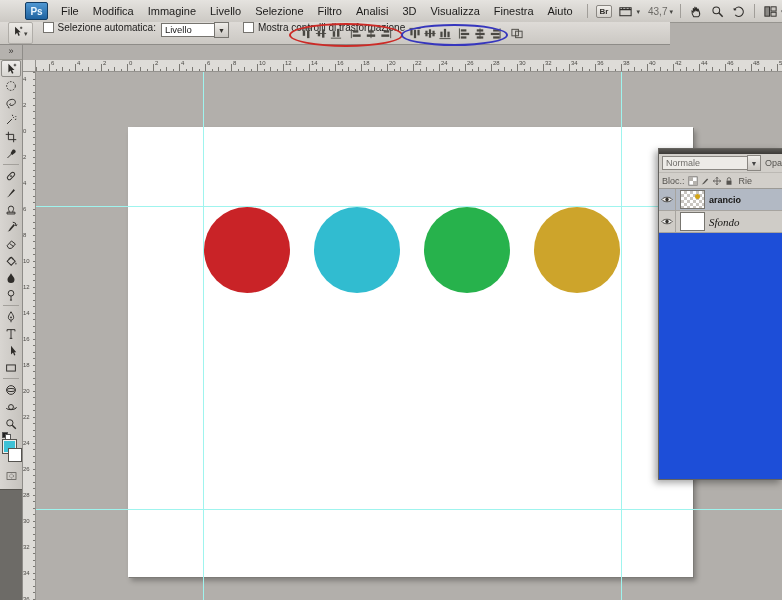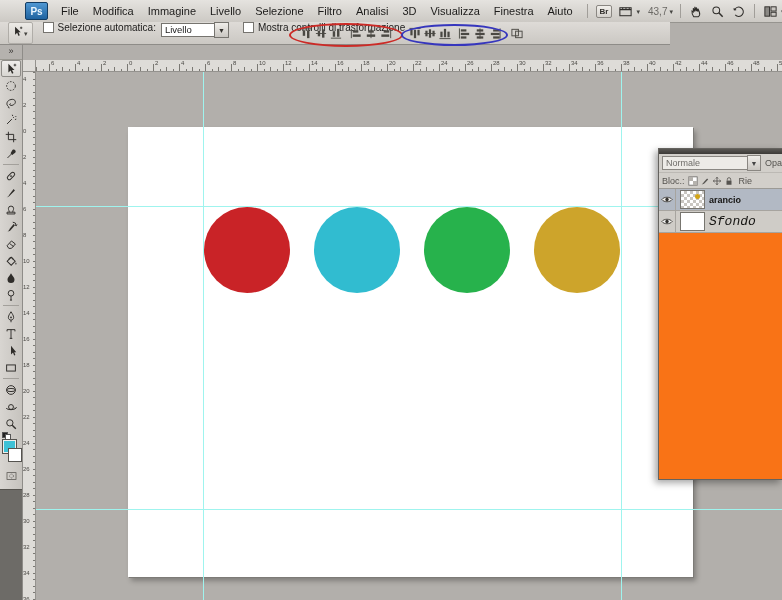--- a/index.html
+++ b/index.html
@@ -77,30 +77,30 @@
   .panel-tab.active{background:#d2cfca;color:#111;font-weight:bold;border-right:1px solid #7b7975;}
   #blend-row{height:18px;display:flex;align-items:center;padding:0 3px;flex:0 0 auto;border-bottom:1px solid #bcb9b4;}
   #blend-combo{display:flex;align-items:center;}
   #blend-text{width:78px;height:12px;line-height:12px;background:#edebe7;border:1px solid #8a8782;border-right:none;font-size:9px;color:#6e6c68;padding:0 3px;}
   #blend-btn{width:12px;height:14px;border:1px solid #8a8782;background:linear-gradient(#f0eeea,#c9c6c1);font-size:7px;color:#444;display:flex;align-items:center;justify-content:center;}
   .cut-label{font-size:9px;color:#55534f;margin-left:4px;white-space:nowrap;}
   #lock-row{height:15px;display:flex;align-items:center;padding:0 3px;flex:0 0 auto;border-bottom:1px solid #9c9a95;}
   #lock-row .lock-label{font-size:9px;color:#55534f;margin-right:2px;}
   .mini-icon{width:12px;height:12px;display:flex;align-items:center;justify-content:center;}
   .mini-icon svg{width:10px;height:10px;}
-  #layers-list{flex:1 1 auto;background:#f97316;position:relative;overflow:hidden;}
+  #layers-list{flex:1 1 auto;background:#1d4ed8;position:relative;overflow:hidden;}
   .layer-row{height:21px;display:flex;align-items:center;border-bottom:1px solid #a7a49f;background:#cfccc7;}
   .layer-row.selected{background:#b2b9c4;}
   .eye-cell{width:16px;height:100%;display:flex;align-items:center;justify-content:center;border-right:1px solid #a7a49f;flex:0 0 auto;}
   .eye-cell svg{width:12px;height:9px;}
   .layer-thumb{width:23px;height:17px;margin:0 4px;border:1px solid #77756f;position:relative;flex:0 0 auto;background-color:#fff;}
   .layer-thumb.checker{background-image:linear-gradient(45deg,#c9c6c1 25%,transparent 25%,transparent 75%,#c9c6c1 75%),linear-gradient(45deg,#c9c6c1 25%,transparent 25%,transparent 75%,#c9c6c1 75%);background-size:6px 6px;background-position:0 0,3px 3px;}
   .layer-dot{position:absolute;width:5px;height:5px;border-radius:50%;}
   .layer-name{font-size:9px;font-weight:bold;color:#161513;white-space:nowrap;}
-  .layer-name.bg{font-style:italic;font-weight:normal;font-family:Liberation Mono, monospace;font-size:13px;}
+  .layer-name.bg{font-style:italic;font-weight:normal;font-family:Liberation Serif, serif;font-size:11px;}
   #panel-footer{height:15px;background:linear-gradient(#dbd8d4,#c2bfba);border-top:1px solid #96948f;display:flex;align-items:center;padding-left:52px;flex:0 0 auto;overflow:hidden;}
   .footer-icon{width:12px;height:12px;margin-right:7px;flex:0 0 auto;display:flex;align-items:center;justify-content:center;}
   .footer-icon svg{width:12px;height:11px;}
 </style>
 </head>
 <body>
 
 <div id="app">
 
   <div id="workspace">

